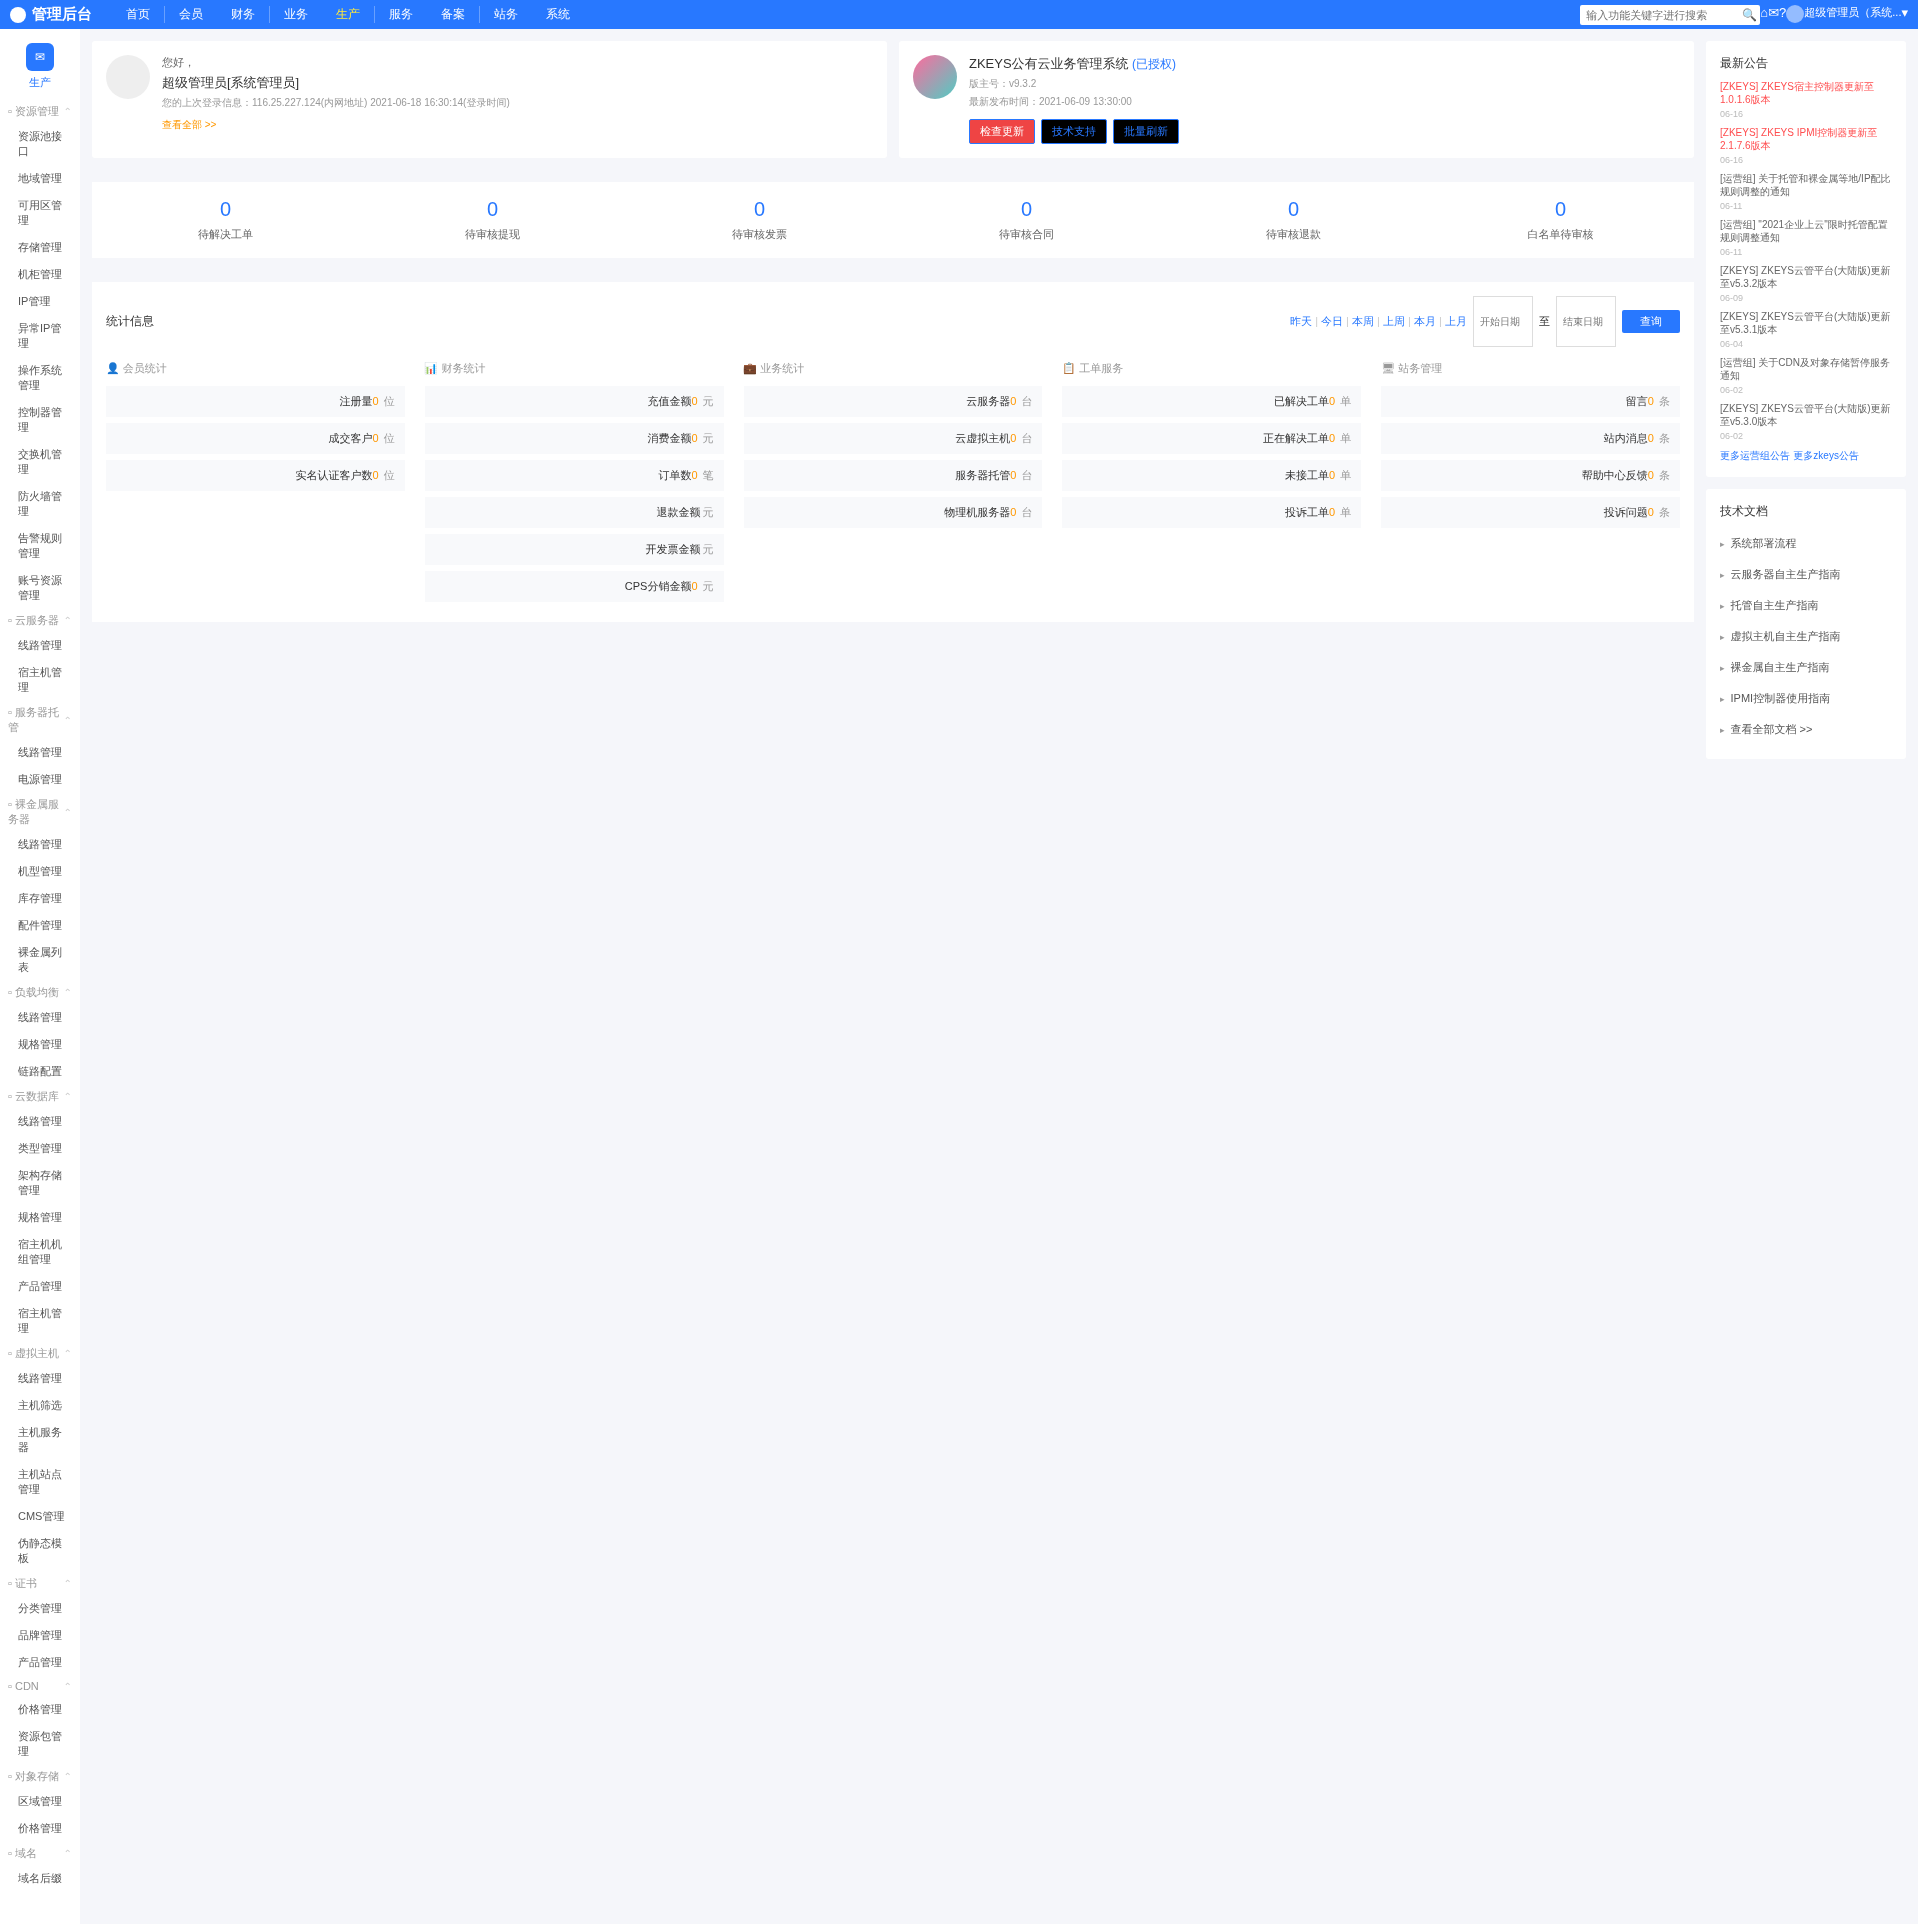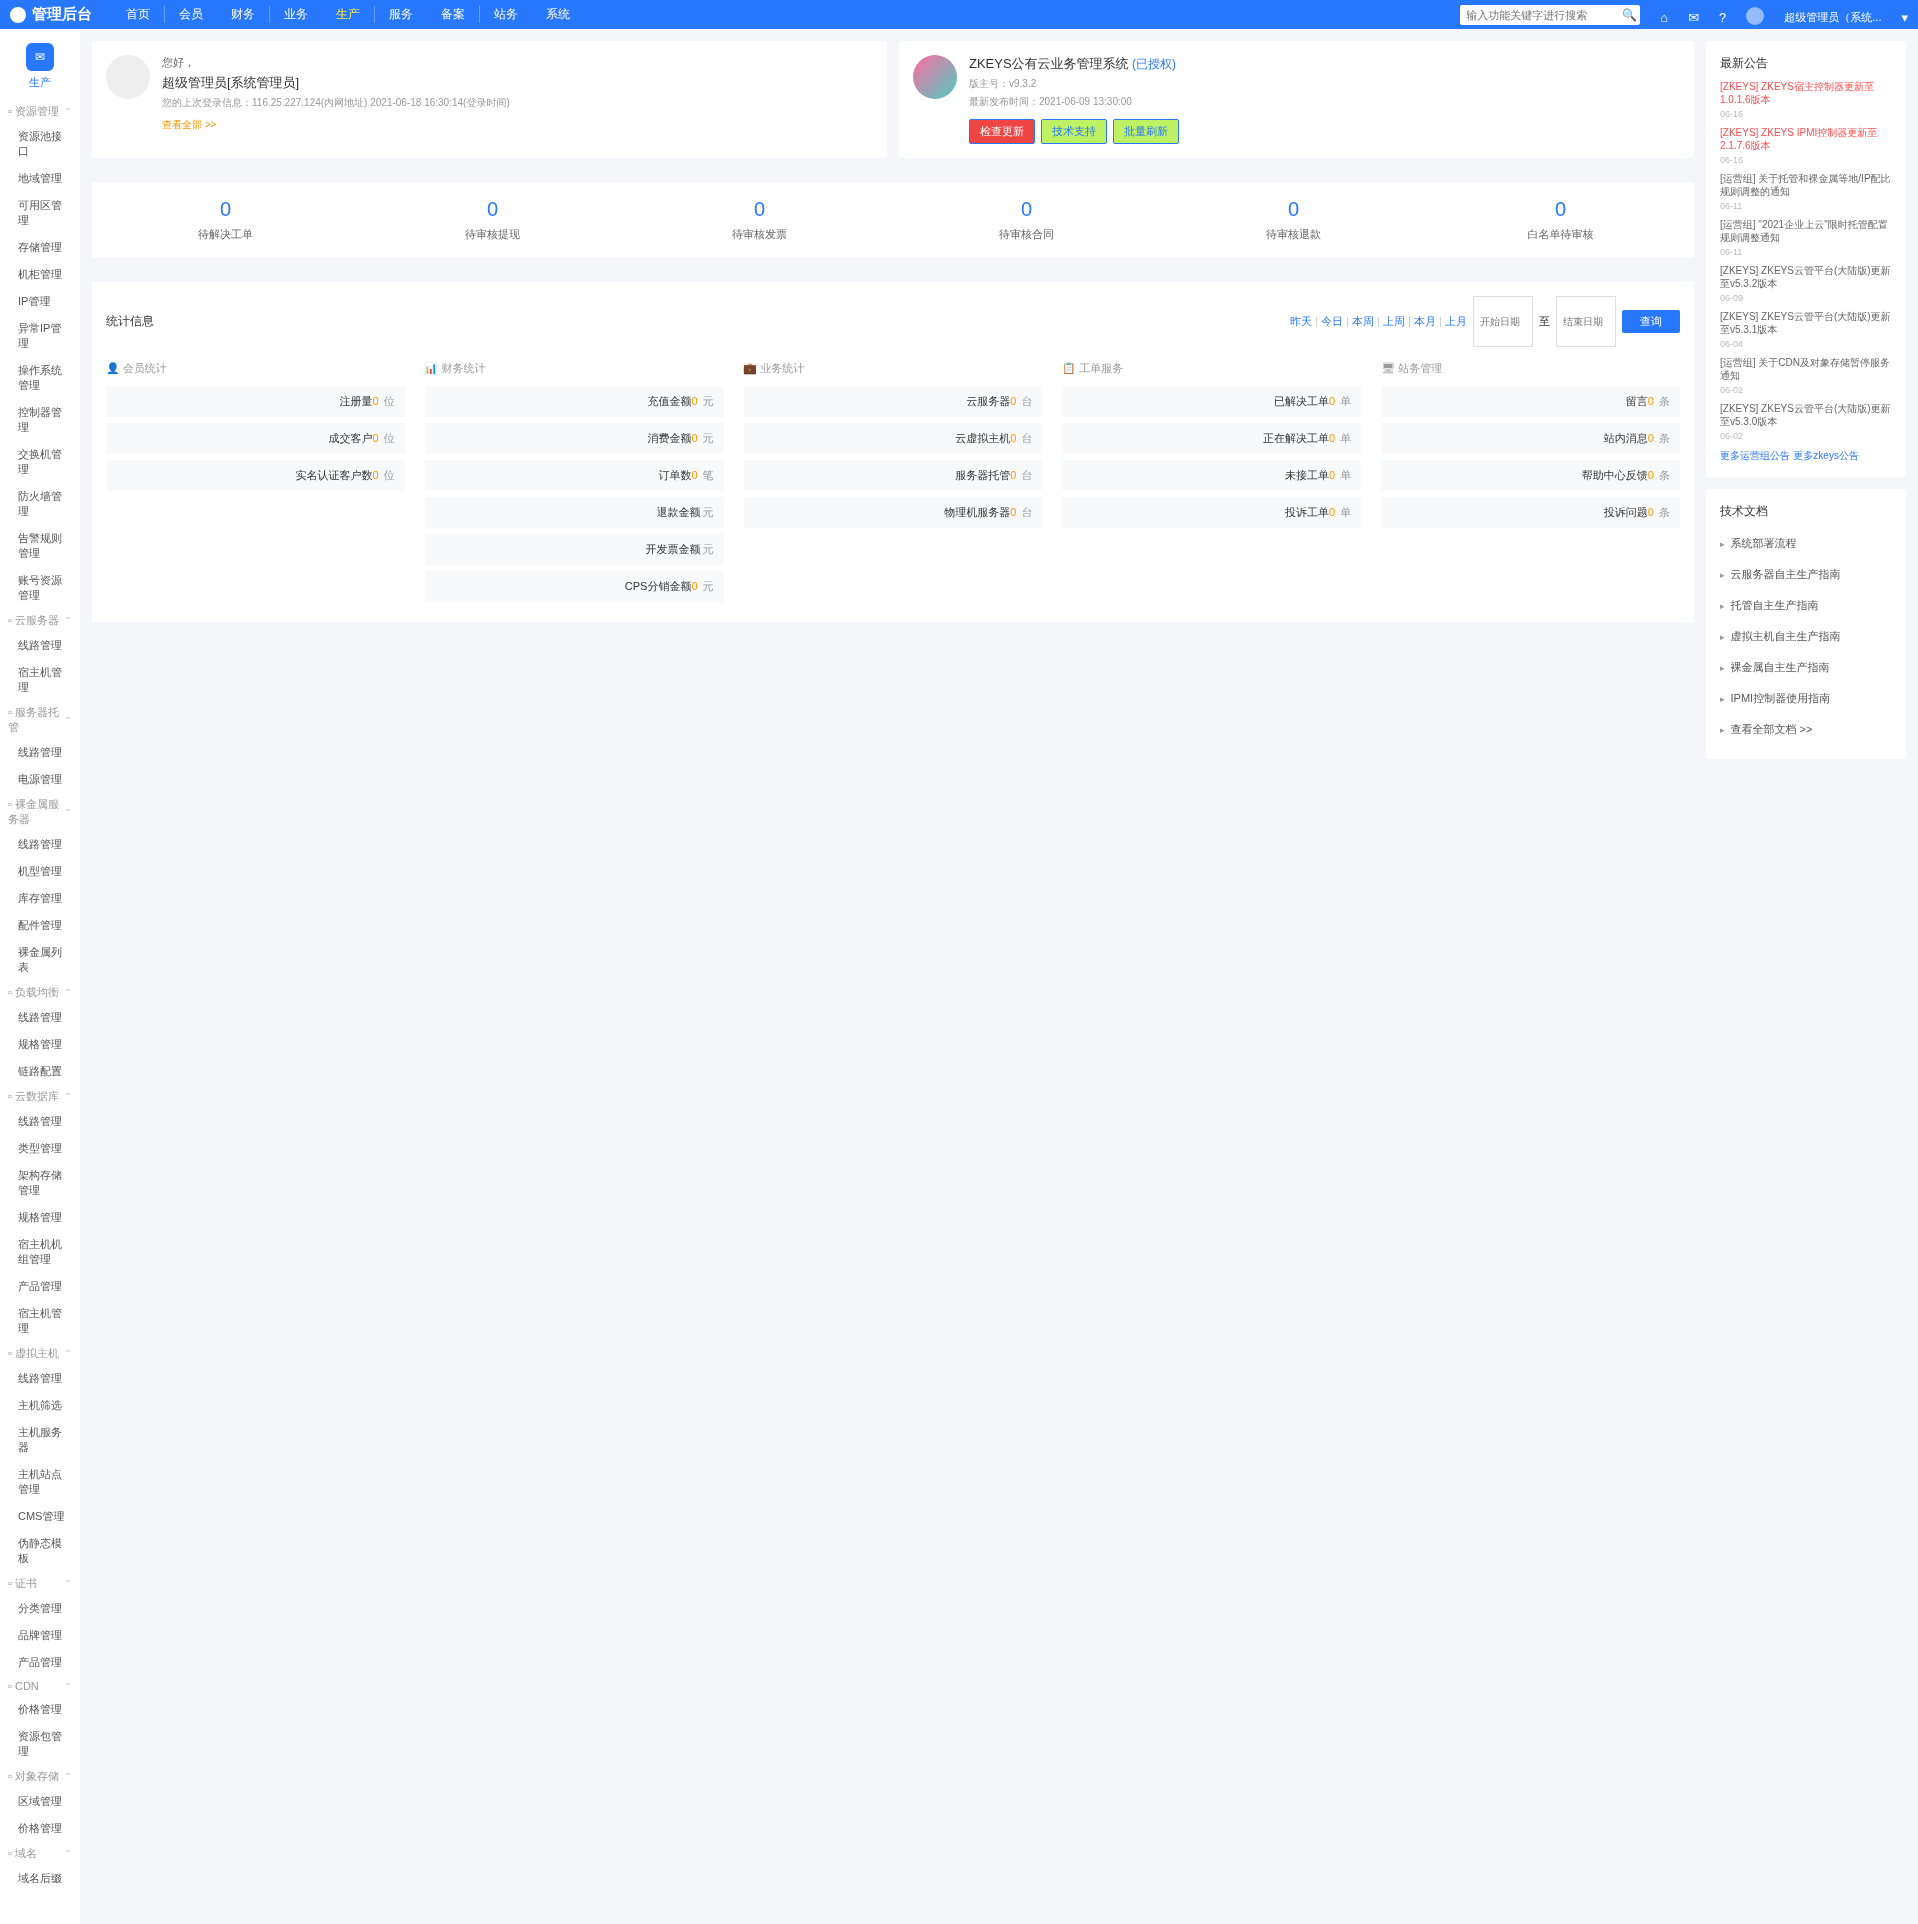--- a/index.html
+++ b/index.html
@@ -5,21 +5,21 @@
 *{margin:0;padding:0;box-sizing:border-box}
 body{font-family:"Microsoft YaHei",Arial,sans-serif;font-size:12px;background:#f5f6fa;color:#333}
 .topbar{background:#2878ff;height:29px;display:flex;align-items:center;color:#fff;padding:0 10px}
 .logo{display:flex;align-items:center;margin-right:20px}
 .logo-icon{width:16px;height:16px;background:#fff;border-radius:50%;margin-right:6px}
 .logo-text{font-size:15px;font-weight:bold}
 .topnav{display:flex;flex:1}
 .topnav a{color:#fff;padding:0 14px;line-height:29px;text-decoration:none;font-size:12px;position:relative}
 .topnav a.active{color:#ffeb3b}
 .topnav .sep{width:1px;background:rgba(255,255,255,.3);margin:6px 0}
-.topright{display:flex;align-items:flex-end;gap:20px}
+.topright{display:flex;align-items:flex-start;gap:0}
 .searchbox{background:#fff;height:20px;display:flex;align-items:center;border-radius:2px;width:180px}
 .searchbox input{border:none;outline:none;font-size:11px;padding:0 6px;flex:1;color:#999}
 .searchbox .s-btn{width:20px;text-align:center;color:#2878ff;cursor:pointer}
 .ticon{color:#fff;cursor:pointer;font-size:13px}
 .avatar{width:18px;height:18px;background:rgba(255,255,255,.5);border-radius:50%}
 .user-label{font-size:11px}
 .layout{display:flex}
 .sidebar{width:80px;background:#fff;min-height:calc(100vh - 29px);padding:8px 0}
 .side-head{text-align:center;padding:6px 0 10px}
 .side-head-icon{width:28px;height:28px;background:#2878ff;border-radius:6px;margin:0 auto 4px;display:flex;align-items:center;justify-content:center;color:#fff}
@@ -37,21 +37,21 @@
 .w-info{font-size:10px;color:#999}
 .w-link{font-size:10px;color:#ff9800;margin-top:8px;display:inline-block}
 .sysinfo{flex:1;display:flex;gap:12px}
 .sys-icon{width:44px;height:44px;background:linear-gradient(135deg,#ff6b9d,#4ecdc4);border-radius:50%}
 .sys-title{font-size:13px}
 .sys-auth{color:#2878ff;font-size:12px}
 .sys-sub{font-size:10px;color:#999;margin-top:4px}
 .sys-btns{margin-top:10px;display:flex;gap:6px}
 .btn{padding:4px 10px;font-size:11px;border-radius:2px;cursor:pointer;border:1px solid #2878ff}
 .btn-primary{background:#ef4444;color:#fff}
-.btn-outline{background:#bef264;color:#2878ff}
+.btn-outline{background:#000000;color:#2878ff}
 .notice{width:200px}
 .notice-title{font-size:12px;font-weight:normal;margin-bottom:8px}
 .notice-item{margin-bottom:6px}
 .notice-item a{font-size:10px;color:#666;text-decoration:none;display:block;line-height:1.3}
 .notice-item a.red{color:#ff4d4f}
 .notice-item .date{font-size:9px;color:#bbb}
 .notice-more{font-size:10px;color:#2878ff}
 .pending{background:#fff;margin-top:12px;display:flex;padding:16px 0}
 .pend-item{flex:1;text-align:center}
 .pend-num{font-size:20px;color:#2878ff}

